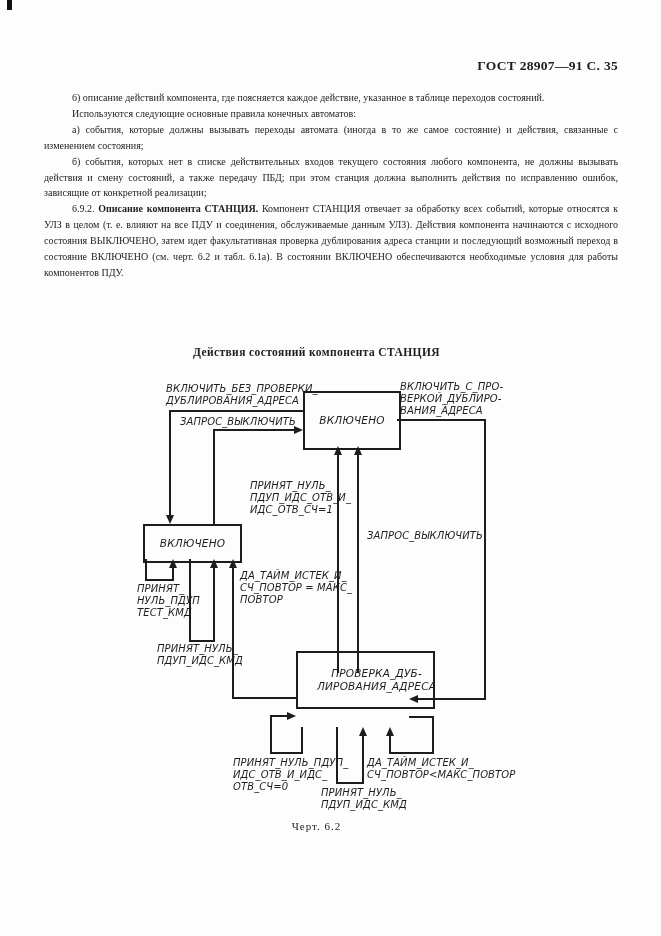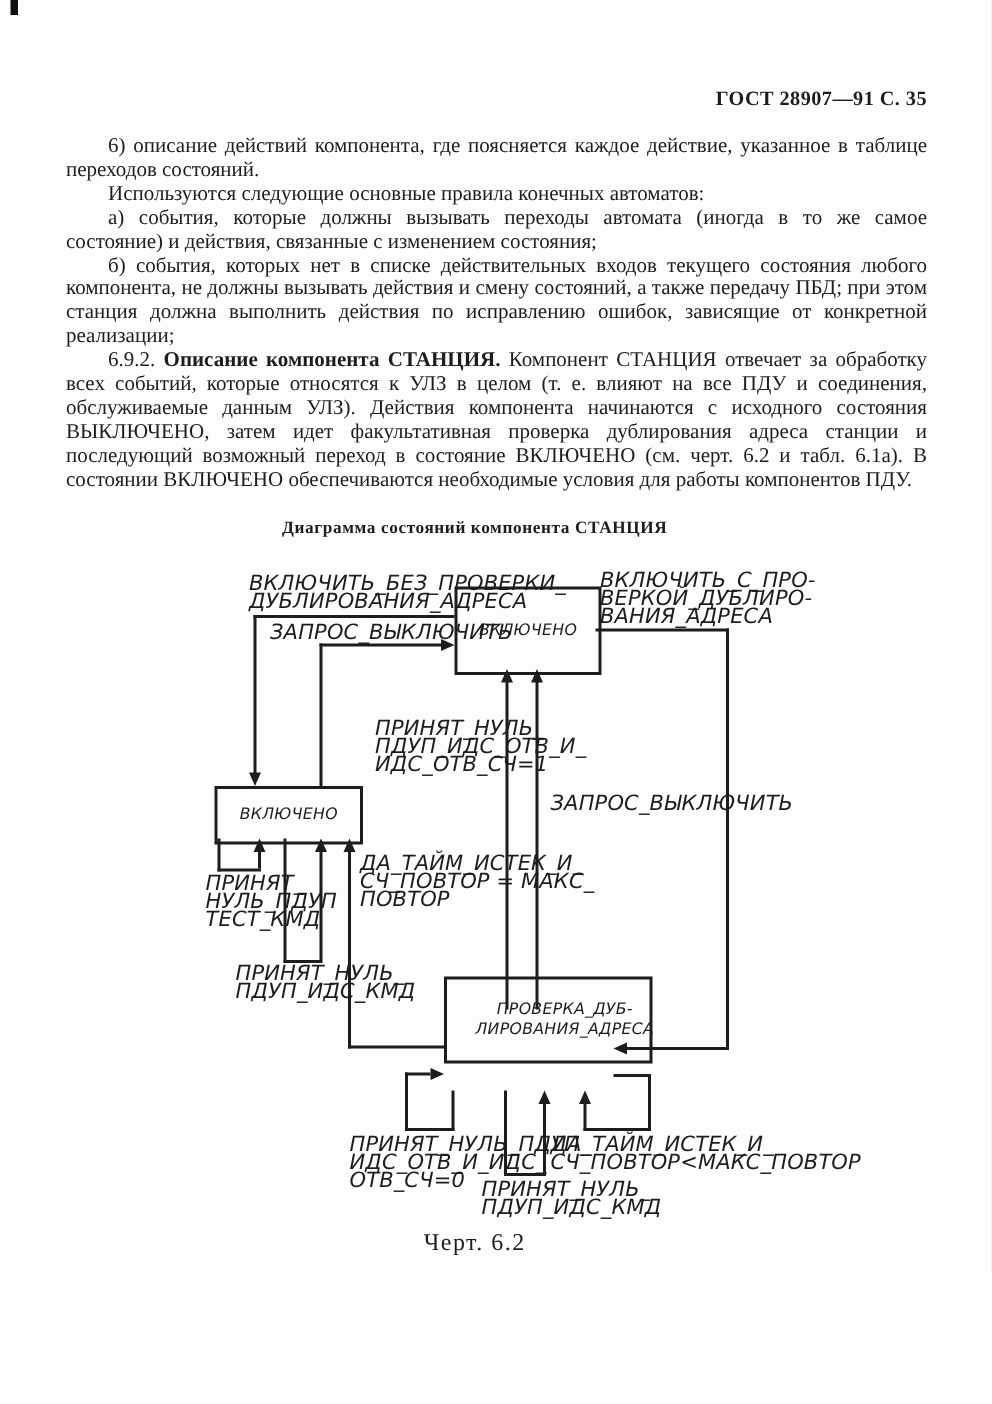--- a/index.html
+++ b/index.html
@@ -8,43 +8,43 @@
     font-family:"Liberation Serif",serif;color:#1d1d1d;overflow:hidden;
   }
   
   .corner-mark{position:absolute;left:7px;top:0;width:5px;height:10px;background:#111;}
   .hdr{
     position:absolute;left:44px;top:58px;width:574px;text-align:right;
     font-weight:bold;font-size:13.5px;letter-spacing:.3px;
   }
   .bodytext{
     position:absolute;left:44px;top:90px;width:574px;
-    font-size:14px;line-height:15.9px;text-align:justify;
+    font-size:10px;line-height:15.9px;text-align:justify;
   }
   .bodytext p{margin:0;text-indent:28px;}
   .dia-title{
     position:absolute;left:44px;top:346px;width:545px;text-align:center;
     font-weight:bold;font-size:11.5px;letter-spacing:.4px;
   }
   .fig-caption{
     position:absolute;left:44px;top:820px;width:545px;text-align:center;
-    font-size:16px;letter-spacing:1px;
+    font-size:11px;letter-spacing:1px;
   }
   
   .state{
     position:absolute;border:2px solid #1d1d1d;background:#fdfdfd;
     display:flex;align-items:center;justify-content:center;text-align:center;
     font-family:"DejaVu Sans",sans-serif;font-style:italic;
     font-size:10.5px;line-height:13px;letter-spacing:.2px;white-space:pre-line;
   }
   .hline{position:absolute;height:2px;background:#1d1d1d;}
   .vline{position:absolute;width:2px;background:#1d1d1d;}
   .dlabel{
     position:absolute;font-family:"DejaVu Sans",sans-serif;font-style:italic;
-    font-size:14px;line-height:12px;letter-spacing:.1px;white-space:pre-line;
+    font-size:10px;line-height:12px;letter-spacing:.1px;white-space:pre-line;
   }
   .arr{position:absolute;width:0;height:0;}
   .arr-up{border-left:4px solid transparent;border-right:4px solid transparent;border-bottom:9px solid #1d1d1d;}
   .arr-down{border-left:4px solid transparent;border-right:4px solid transparent;border-top:9px solid #1d1d1d;}
   .arr-right{border-top:4px solid transparent;border-bottom:4px solid transparent;border-left:9px solid #1d1d1d;}
   .arr-left{border-top:4px solid transparent;border-bottom:4px solid transparent;border-right:9px solid #1d1d1d;}
 </style>
 </head>
 <body>
 
@@ -55,21 +55,21 @@
   <div class="hdr">ГОСТ 28907—91 С. 35</div>
 
   <div class="bodytext">
     <p>6) описание действий компонента, где поясняется каждое действие, указанное в таблице переходов состояний.</p>
     <p>Используются следующие основные правила конечных автоматов:</p>
     <p>а) события, которые должны вызывать переходы автомата (иногда в то же самое состояние) и действия, связанные с изменением состояния;</p>
     <p>б) события, которых нет в списке действительных входов текущего состояния любого компонента, не должны вызывать действия и смену состояний, а также передачу ПБД; при этом станция должна выполнить действия по исправлению ошибок, зависящие от конкретной реализации;</p>
     <p><span>6.9.2.</span>&nbsp;<b>Описание компонента СТАНЦИЯ.</b> <span>Компонент СТАНЦИЯ отвечает за обработку всех событий, которые относятся к УЛЗ в целом (т. е. влияют на все ПДУ и соединения, обслуживаемые данным УЛЗ). Действия компонента начинаются с исходного состояния ВЫКЛЮЧЕНО, затем идет факультативная проверка дублирования адреса станции и последующий возможный переход в состояние ВКЛЮЧЕНО (см. черт. 6.2 и табл. 6.1а). В состоянии ВКЛЮЧЕНО обеспечиваются необходимые условия для работы компонентов ПДУ.</span></p>
   </div>
 
-  <div class="dia-title">Диаграмма состояний компонента СТАНЦИЯ</div>
+  <div class="dia-title">Действия состояний компонента СТАНЦИЯ</div>
 
   <div class="state" style="left:303px;top:391px;width:94px;height:55px;">ВКЛЮЧЕНО</div>
   <div class="state" style="left:143px;top:524px;width:95px;height:35px;">ВКЛЮЧЕНО</div>
   <div class="state" style="left:296px;top:651px;width:113px;height:54px;padding-left:22px;">ПРОВЕРКА_ДУБ-
 ЛИРОВАНИЯ_АДРЕСА</div>
 
   <div class="hline" style="left:169px;top:410px;width:134px;"></div>
   <div class="vline" style="left:169px;top:410px;height:106px;"></div>
   <div class="arr arr-down" style="left:166px;top:515px;"></div>
   <div class="dlabel" style="left:166px;top:383px;">ВКЛЮЧИТЬ_БЕЗ_ПРОВЕРКИ_

